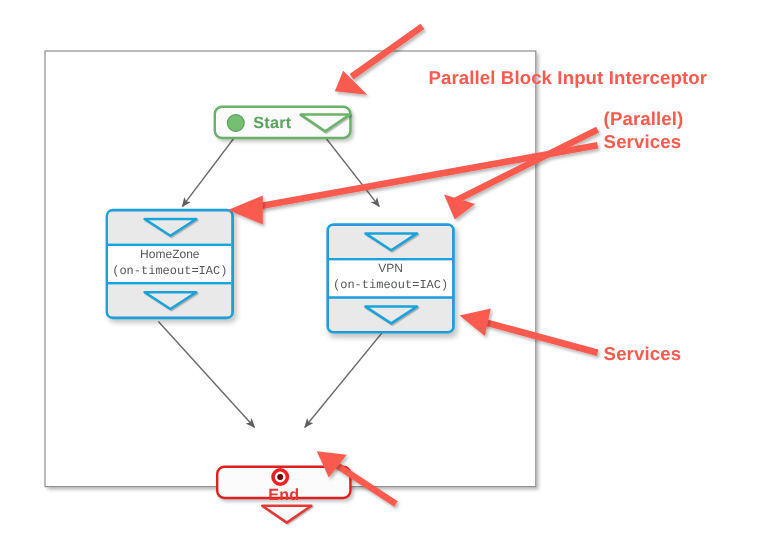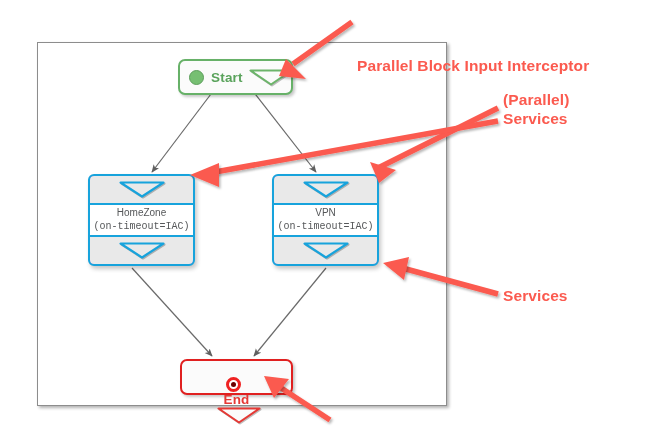--- a/index.html
+++ b/index.html
@@ -47,22 +47,23 @@
   }
 
   
   .term-node {
     position: absolute;
     box-sizing: border-box;
     border-radius: 7px;
     background: #fbfbfb;
     display: flex;
     align-items: center;
-    padding: 16px 9px;
+    padding: 0 9px;
     box-shadow: 2px 2px 3px rgba(0,0,0,0.22);
+    margin-top: 29px;
   }
   .term-node .dot-wrap {
     width: 15px; height: 15px;
     flex: 0 0 auto;
     margin-right: 7px;
     position: relative;
   }
   .term-node .label {
     font-size: 13.5px;
     font-weight: bold;
@@ -128,21 +129,21 @@
     box-sizing: border-box;
     border: 2px solid #17a3dc;
     border-radius: 6px;
     background: #1d4ed8;
     box-shadow: 2px 3px 4px rgba(0,0,0,0.22);
     display: flex;
     flex-direction: column;
     overflow: hidden;
   }
   #node-homezone { left: 88px; top: 174px; }
-  #node-vpn      { left: 272px; top: 174px; }
+  #node-vpn      { left: 272px; top: 186px; }
 
   .svc-head, .svc-foot {
     height: 27px;
     background: #e9e9e9;
     display: flex;
     align-items: center;
     justify-content: center;
     flex: 0 0 auto;
   }
   .svc-head { border-bottom: 2px solid #17a3dc; }

